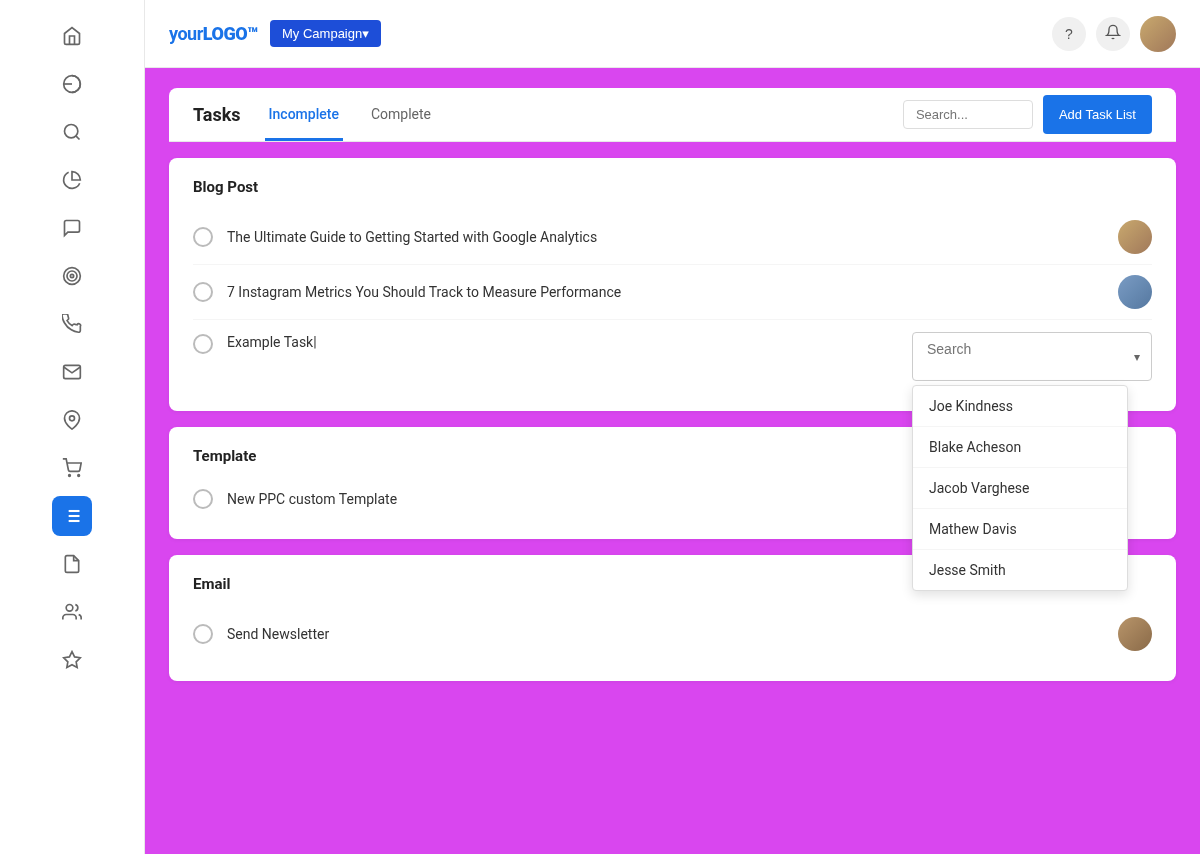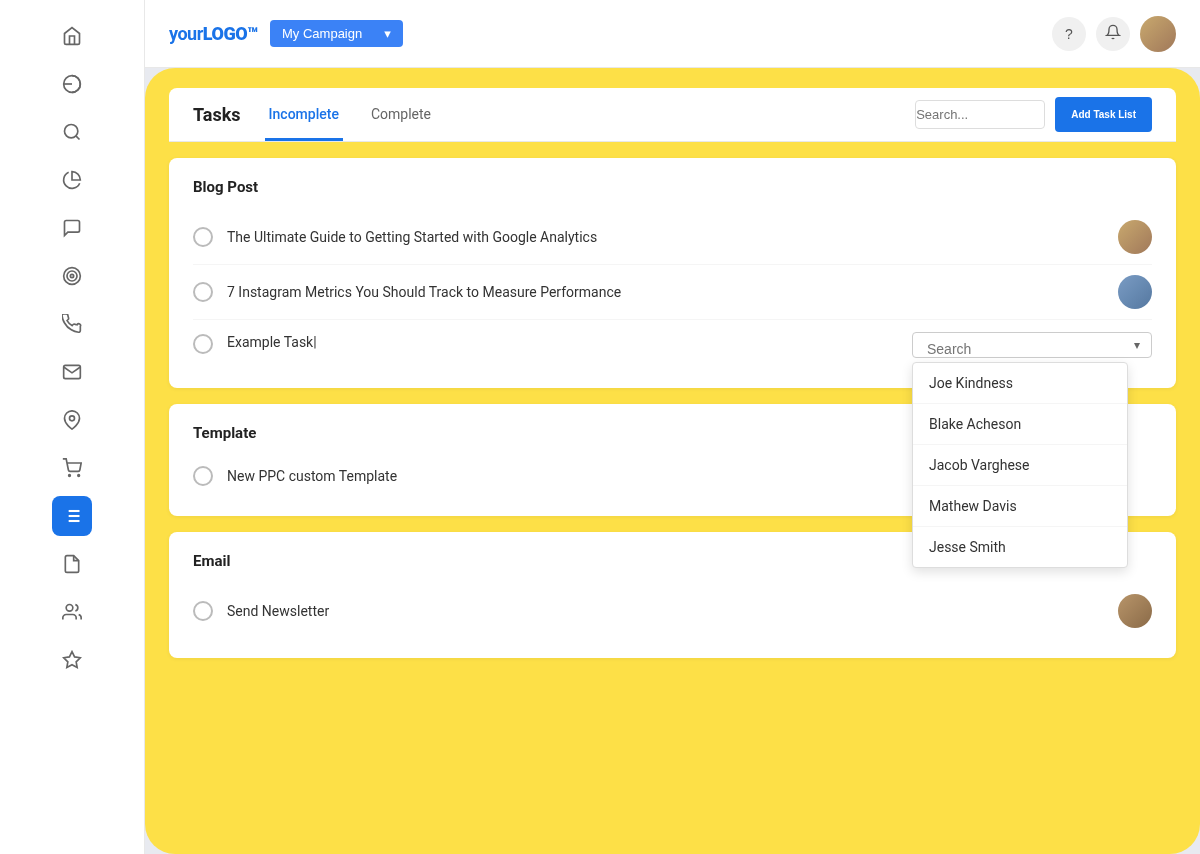--- a/index.html
+++ b/index.html
@@ -64,31 +64,31 @@
       gap: 12px;
     }
     .logo {
       font-size: 18px;
       font-weight: 700;
       color: #333;
       letter-spacing: -0.5px;
     }
     .logo span { color: #1a73e8; }
     .campaign-btn {
-      background: #3b82f6;
+      background: #1d4ed8;
       color: #fff;
       border: none;
       border-radius: 4px;
       padding: 6px 12px;
       font-size: 13px;
       font-weight: 500;
       cursor: pointer;
       display: flex;
       align-items: center;
-      gap: 22px;
+      gap: 0;
     }
     .topbar-right {
       display: flex;
       align-items: center;
       gap: 10px;
     }
     .icon-btn {
       width: 34px;
       height: 34px;
       border-radius: 50%;
@@ -100,22 +100,21 @@
       justify-content: center;
       color: #555;
       font-size: 14px;
     }
 
     
     .content {
       flex: 1;
       overflow-y: auto;
       padding: 20px 24px;
-      background: #fde047;
-      border-radius: 30px;
+      background: #d946ef;
     }
     .tasks-title {
       font-size: 18px;
       font-weight: 700;
       color: #222;
       margin-right: 24px;
       padding: 16px 0;
     }
     .tabs {
       display: flex;
@@ -137,34 +136,34 @@
     }
     .tasks-actions {
       display: flex;
       align-items: center;
       gap: 10px;
       margin-left: auto;
     }
     .search-input {
       border: 1px solid #ddd;
       border-radius: 4px;
-      padding: 6px 0;
+      padding: 6px 12px;
       font-size: 13px;
       color: #666;
       outline: none;
       width: 130px;
     }
     .add-btn {
       background: #1a73e8;
       color: #fff;
       border: none;
       border-radius: 4px;
       padding: 12px 16px;
-      font-size: 10px;
-      font-weight: 700;
+      font-size: 13px;
+      font-weight: 400;
       cursor: pointer;
       white-space: nowrap;
     }
 
     .task-section {
       background: #fff;
       border-radius: 8px;
       margin-bottom: 16px;
       padding: 20px 24px;
       box-shadow: 0 1px 4px rgba(0,0,0,0.06);
@@ -204,21 +203,21 @@
       background: #888;
       flex-shrink: 0;
       overflow: hidden;
       display: flex;
       align-items: center;
       justify-content: center;
     }
     .search-dropdown-input {
       border: 1px solid #ccc;
       border-radius: 4px;
-      padding: 8px 36px 0 14px;
+      padding: 8px 36px 23px 14px;
       font-size: 14px;
       color: #888;
       outline: none;
       width: 240px;
       background: #fff;
     }
     .dropdown-chevron {
       position: absolute;
       right: 12px;
       top: 50%;

